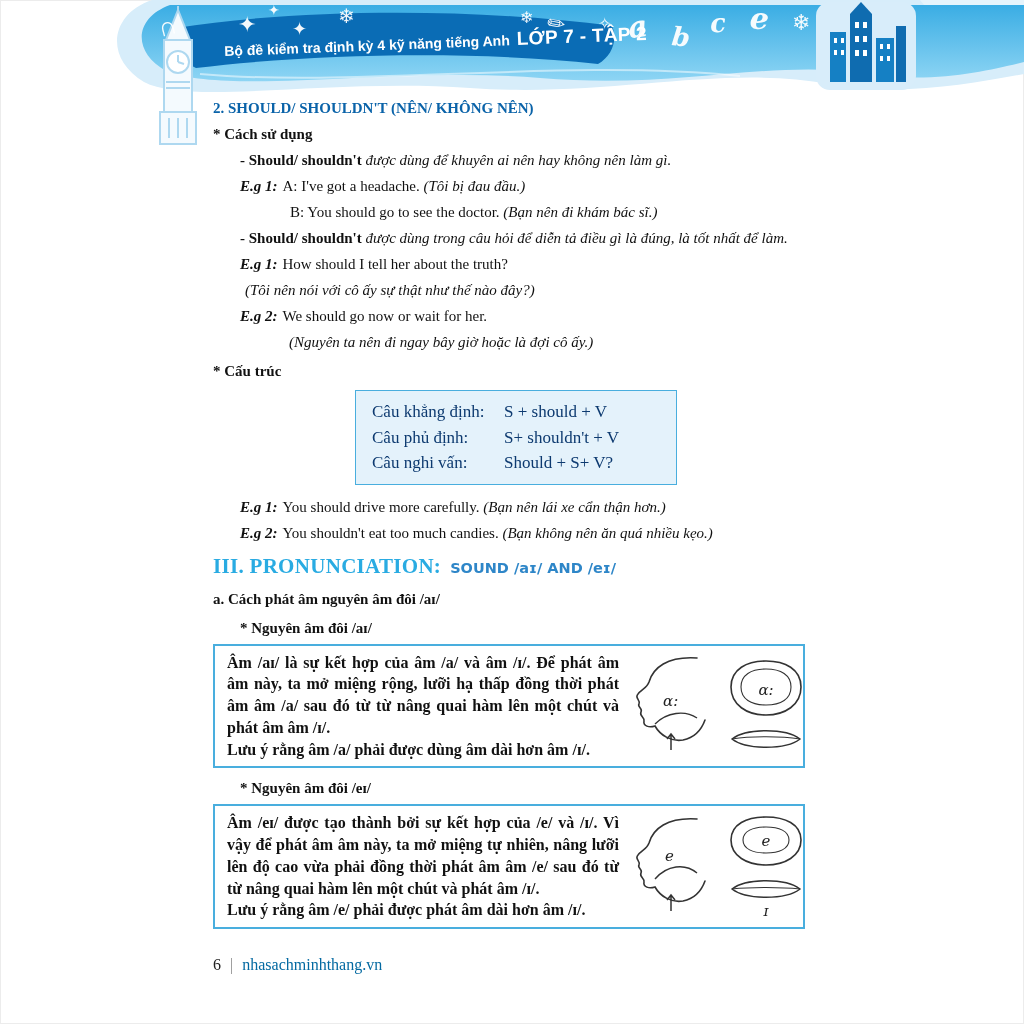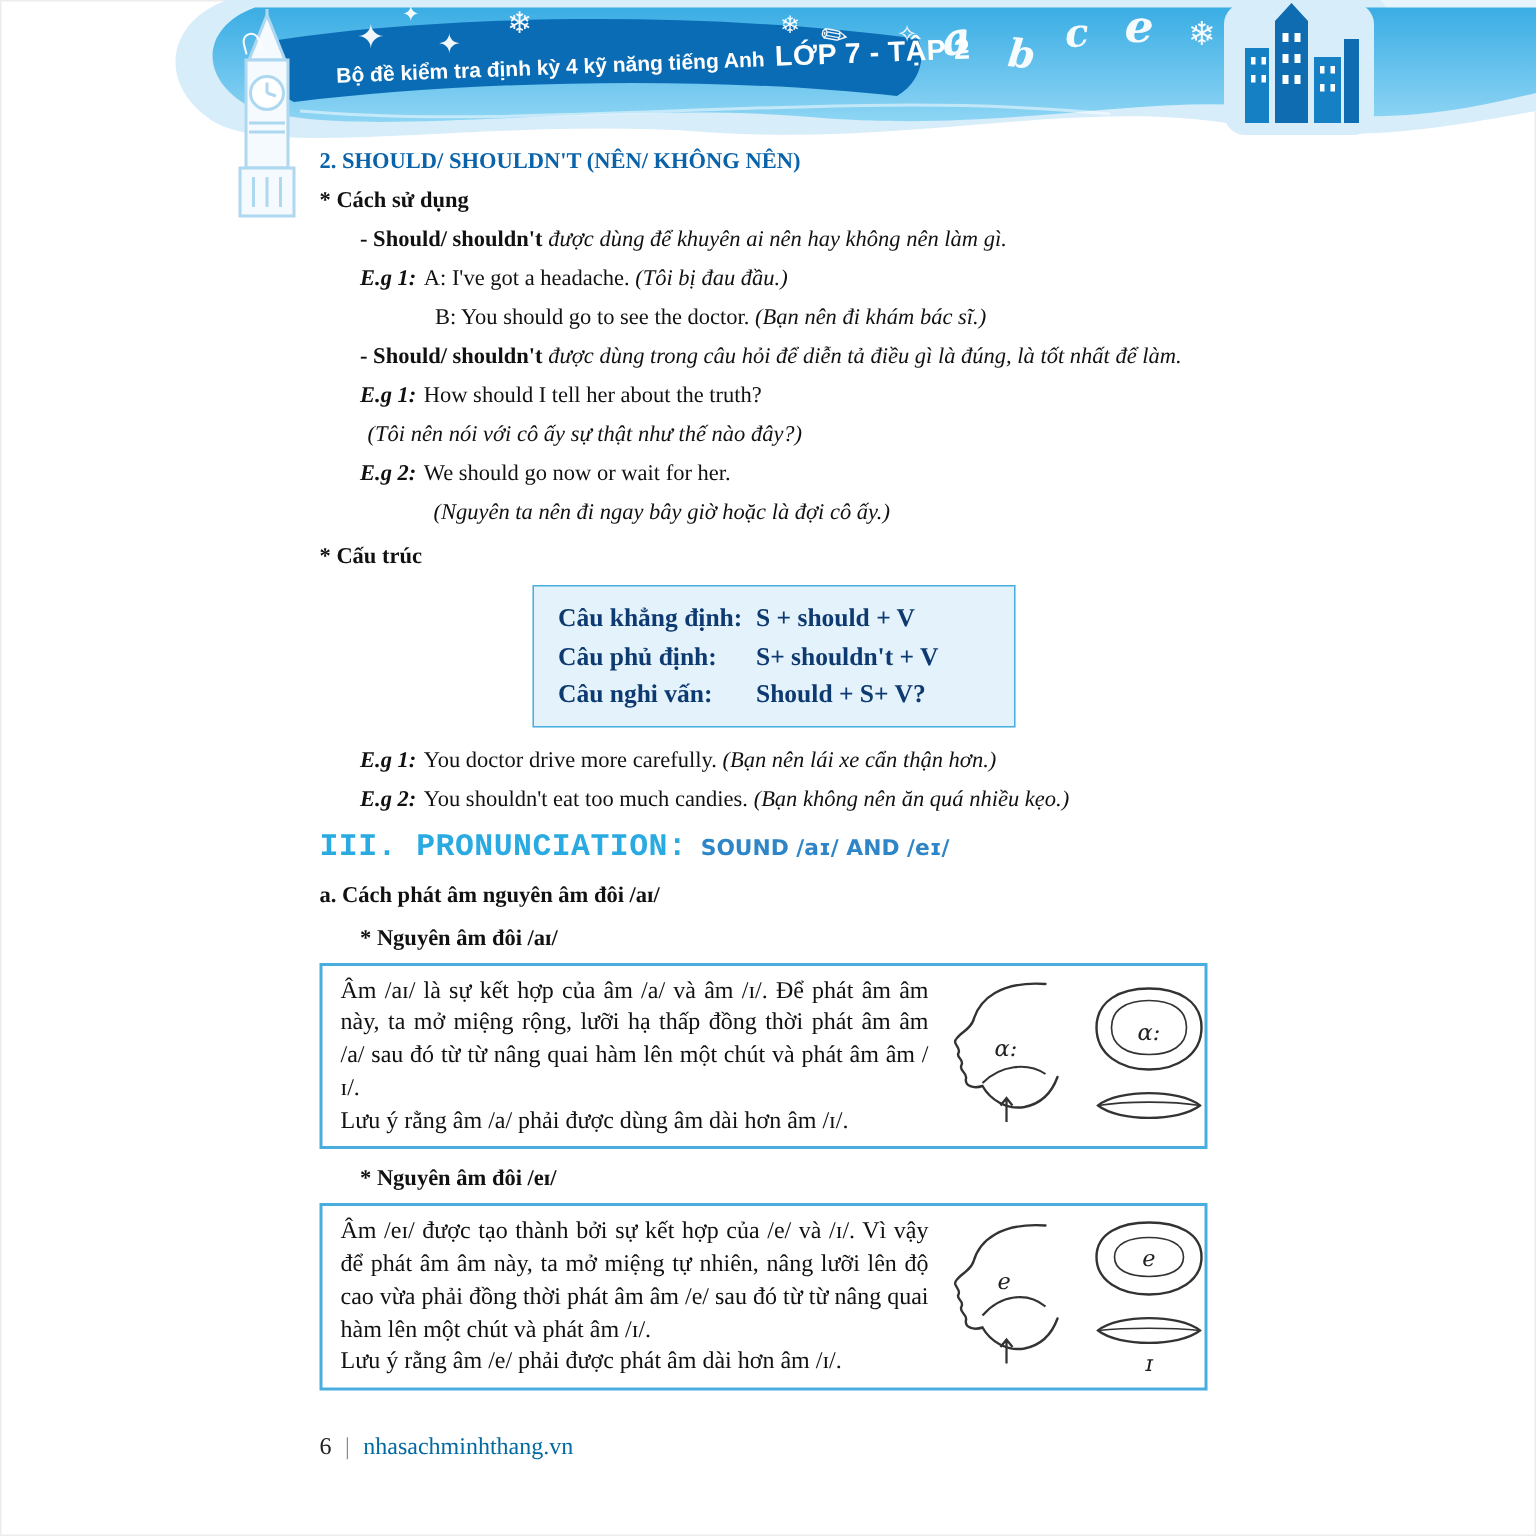--- a/index.html
+++ b/index.html
@@ -27,29 +27,29 @@
   .eg-label { font-weight:bold; font-style:italic; margin-right:5px; }
   .ind1 { margin-left:27px; }
   .ind-reply { margin-left:77px; }
   .ind-vi1 { margin-left:32px; }
   .ind-vi2 { margin-left:76px; }
   .just { text-align:justify; }
   .mb8 { margin-bottom:8px !important; }
   .mb10 { margin-bottom:10px !important; }
 
   .structure-box { margin:2px 0 12px 142px; width:322px; background:#e4f2fb; border:1.6px solid #49aede; padding:8px 16px; }
-  .structure-row { display:flex; font-weight:bold; color:#0d3a70; font-size:17px; line-height:1.5; }
+  .structure-row { display:flex; font-weight:normal; color:#0d3a70; font-size:17px; line-height:1.5; }
   .structure-row .s-label { width:132px; flex:0 0 132px; }
 
   .pron-heading { margin:10px 0 10px; display:flex; align-items:baseline; gap:9px; }
-  .pron-heading .main { font-family:Liberation Mono, monospace; font-weight:800; font-size:21px; color:#29abe2; letter-spacing:.3px; }
+  .pron-heading .main { font-family:Liberation Serif, serif; font-weight:800; font-size:21px; color:#29abe2; letter-spacing:.3px; }
   .pron-heading .sub { font-family:"DejaVu Sans","Liberation Sans",sans-serif; font-weight:bold; font-size:14.5px; color:#2e86c8; }
 
   .pron-box { border:2px solid #49aede; width:592px; display:flex; padding:6px 8px 6px 12px; margin-bottom:10px; background:#fff; }
-  .pron-text { width:392px; flex:0 0 392px; font-size:16px; line-height:1.36; text-align:justify; }
+  .pron-text { width:392px; flex:0 0 392px; font-size:16px; line-height:1.36; text-align:justify;font-weight:bold; }
   .pron-text .note { display:block; }
   .pron-diagrams { flex:1; display:flex; align-items:center; justify-content:space-evenly; gap:4px; }
   .mouth-col { display:flex; flex-direction:column; align-items:center; gap:5px; }
   .ipa-label { font-family:"DejaVu Serif",serif; font-style:italic; font-size:15px; fill:#222; }
 
   
   .footer { position:absolute; left:213px; top:956px; font-size:16px; display:flex; align-items:baseline; }
   .footer .page-num { color:#222; }
   .footer .sep { color:#8a8a8a; margin:0 9px; }
   .footer .site { color:#0369a1; text-decoration:none; cursor:pointer; }
@@ -166,21 +166,21 @@
       <div class="structure-row">
         <span class="s-label">Câu phủ định:</span>
         <span class="s-formula">S+ shouldn't + V</span>
       </div>
       <div class="structure-row">
         <span class="s-label">Câu nghi vấn:</span>
         <span class="s-formula">Should + S+ V?</span>
       </div>
     </div>
 
-    <p class="ind1"><span class="eg-label">E.g 1:</span><span>You doctor drive more carefully. </span><span class="italic">(Bạn nên lái xe cẩn thận hơn.)</span></p>
+    <p class="ind1"><span class="eg-label">E.g 1:</span><span>You should drive more carefully. </span><span class="italic">(Bạn nên lái xe cẩn thận hơn.)</span></p>
 
     <p class="ind1 mb10"><span class="eg-label">E.g 2:</span><span>You shouldn't eat too much candies. </span><span class="italic">(Bạn không nên ăn quá nhiều kẹo.)</span></p>
 
     <div class="pron-heading">
       <span class="main">III. PRONUNCIATION:</span>
       <span class="sub">SOUND /aɪ/ AND /eɪ/</span>
     </div>
 
     <p class="bold mb8">a. Cách phát âm nguyên âm đôi /aɪ/</p>
 

